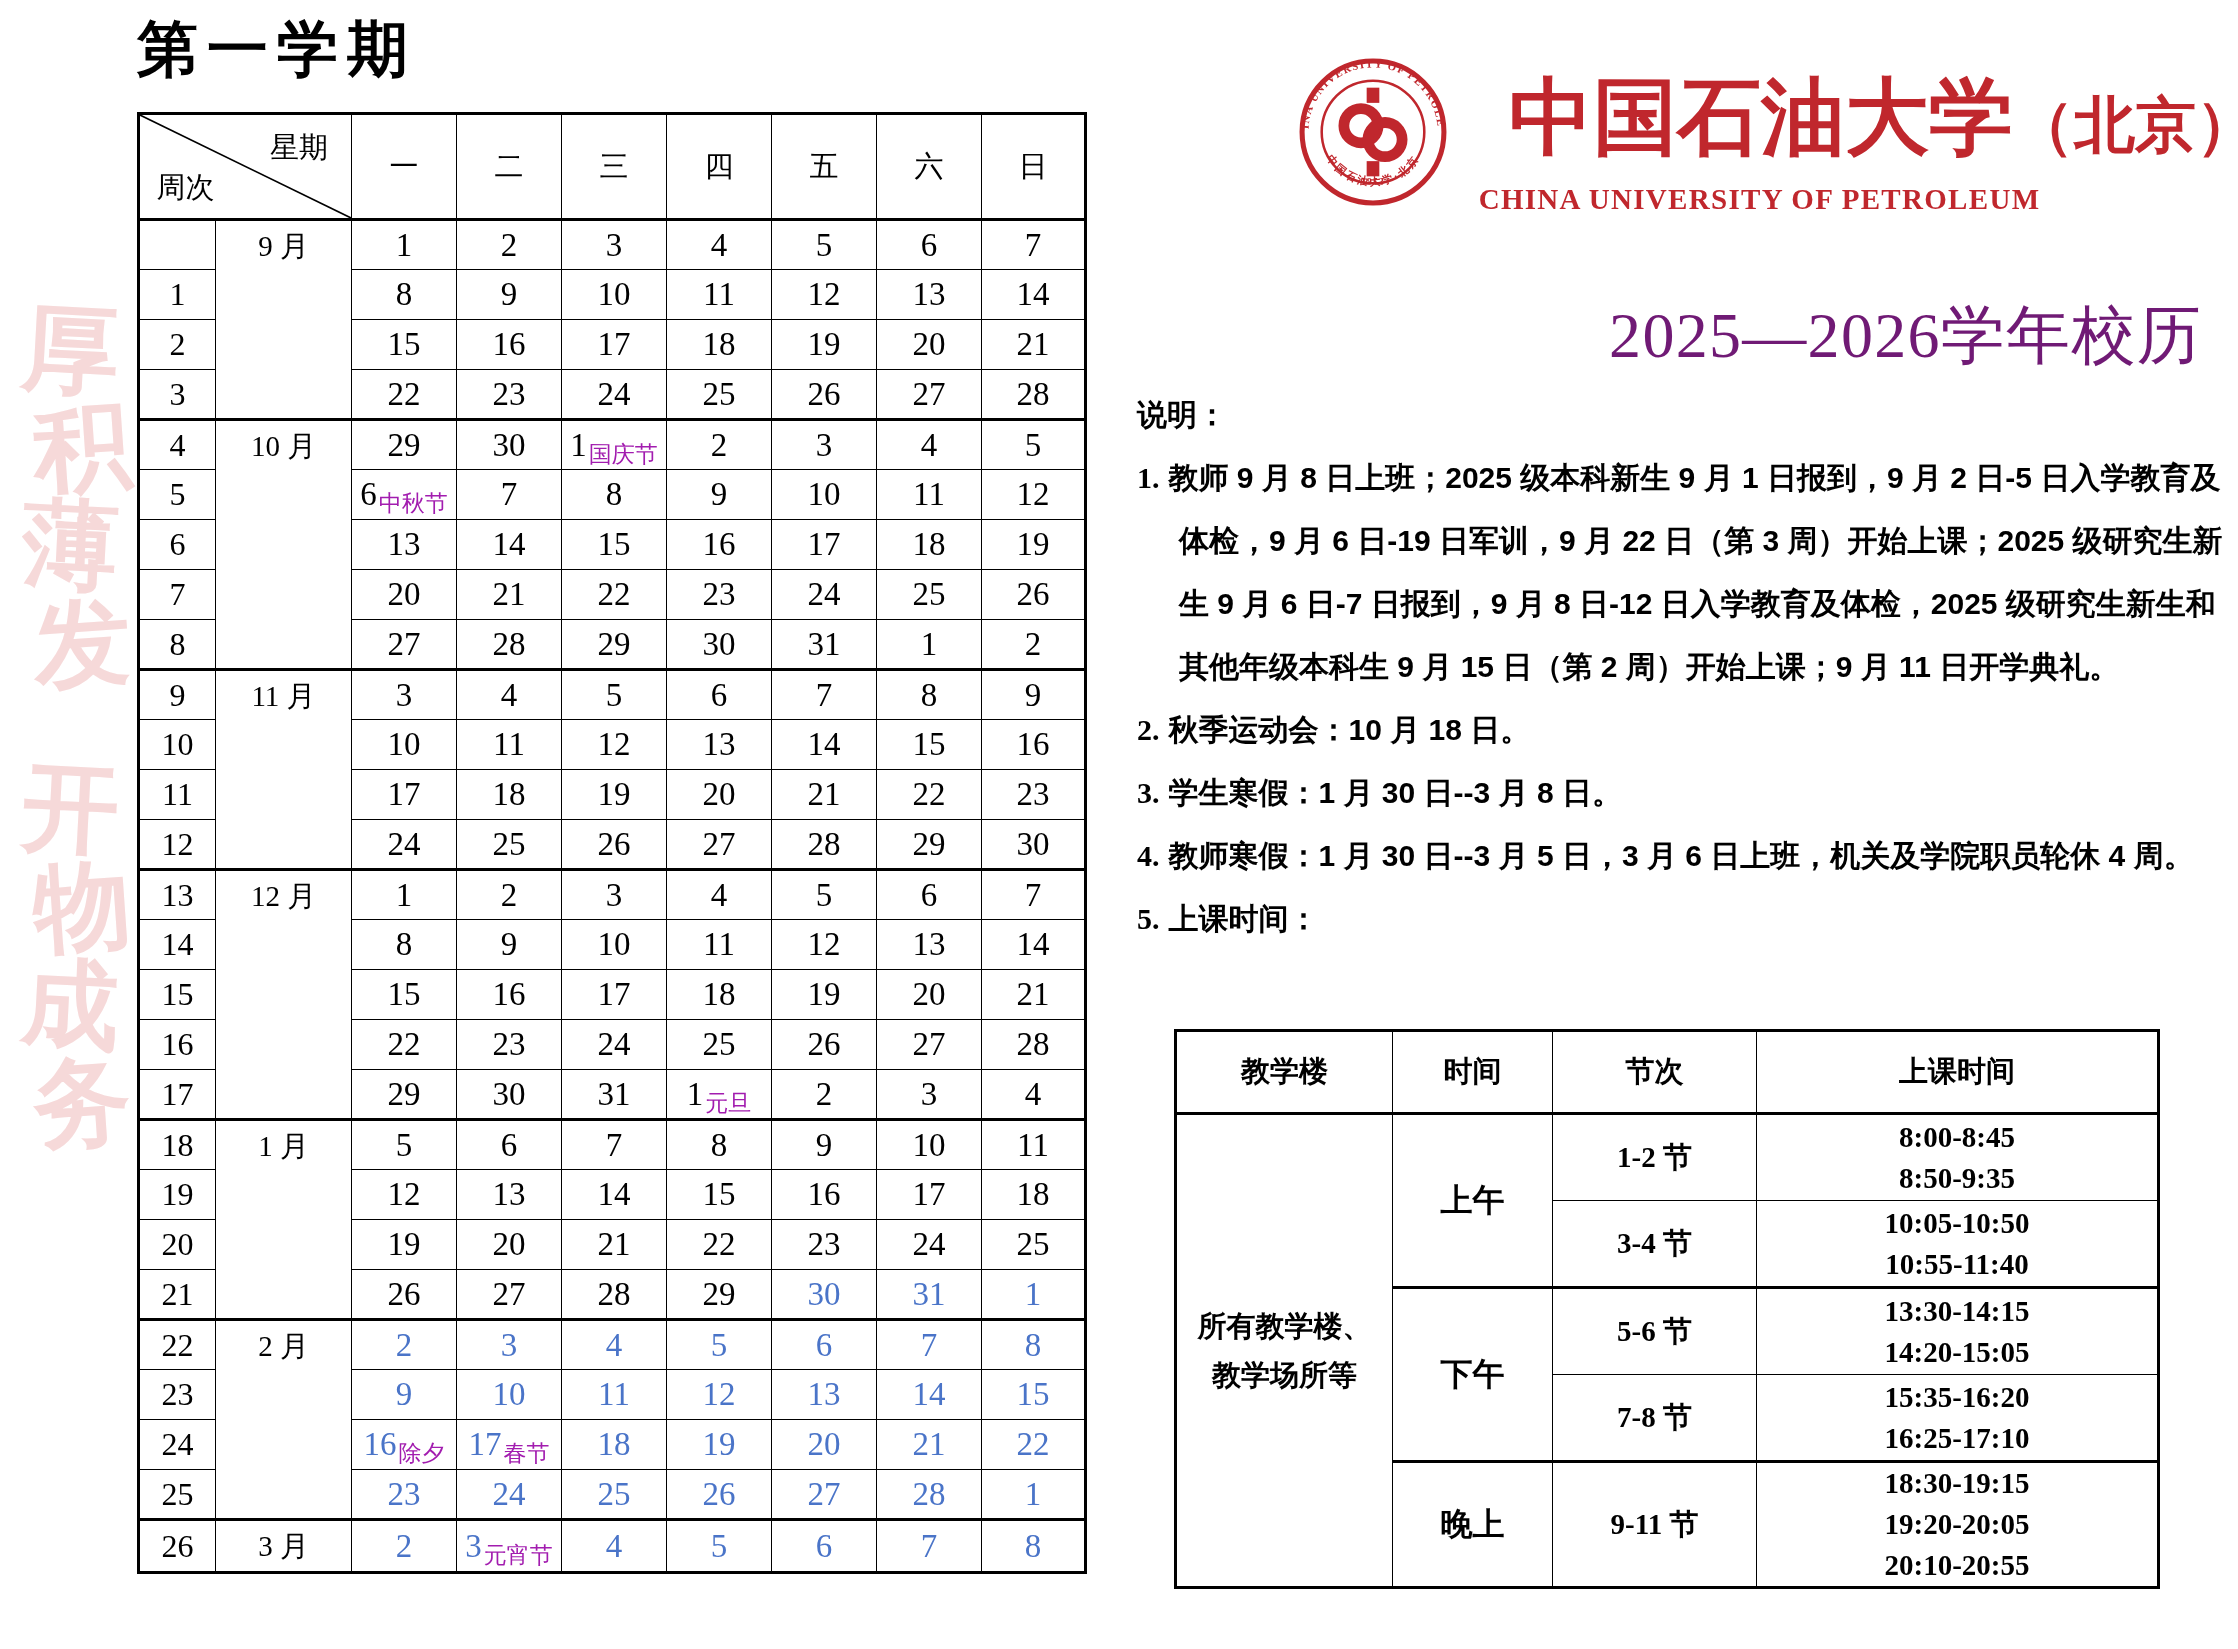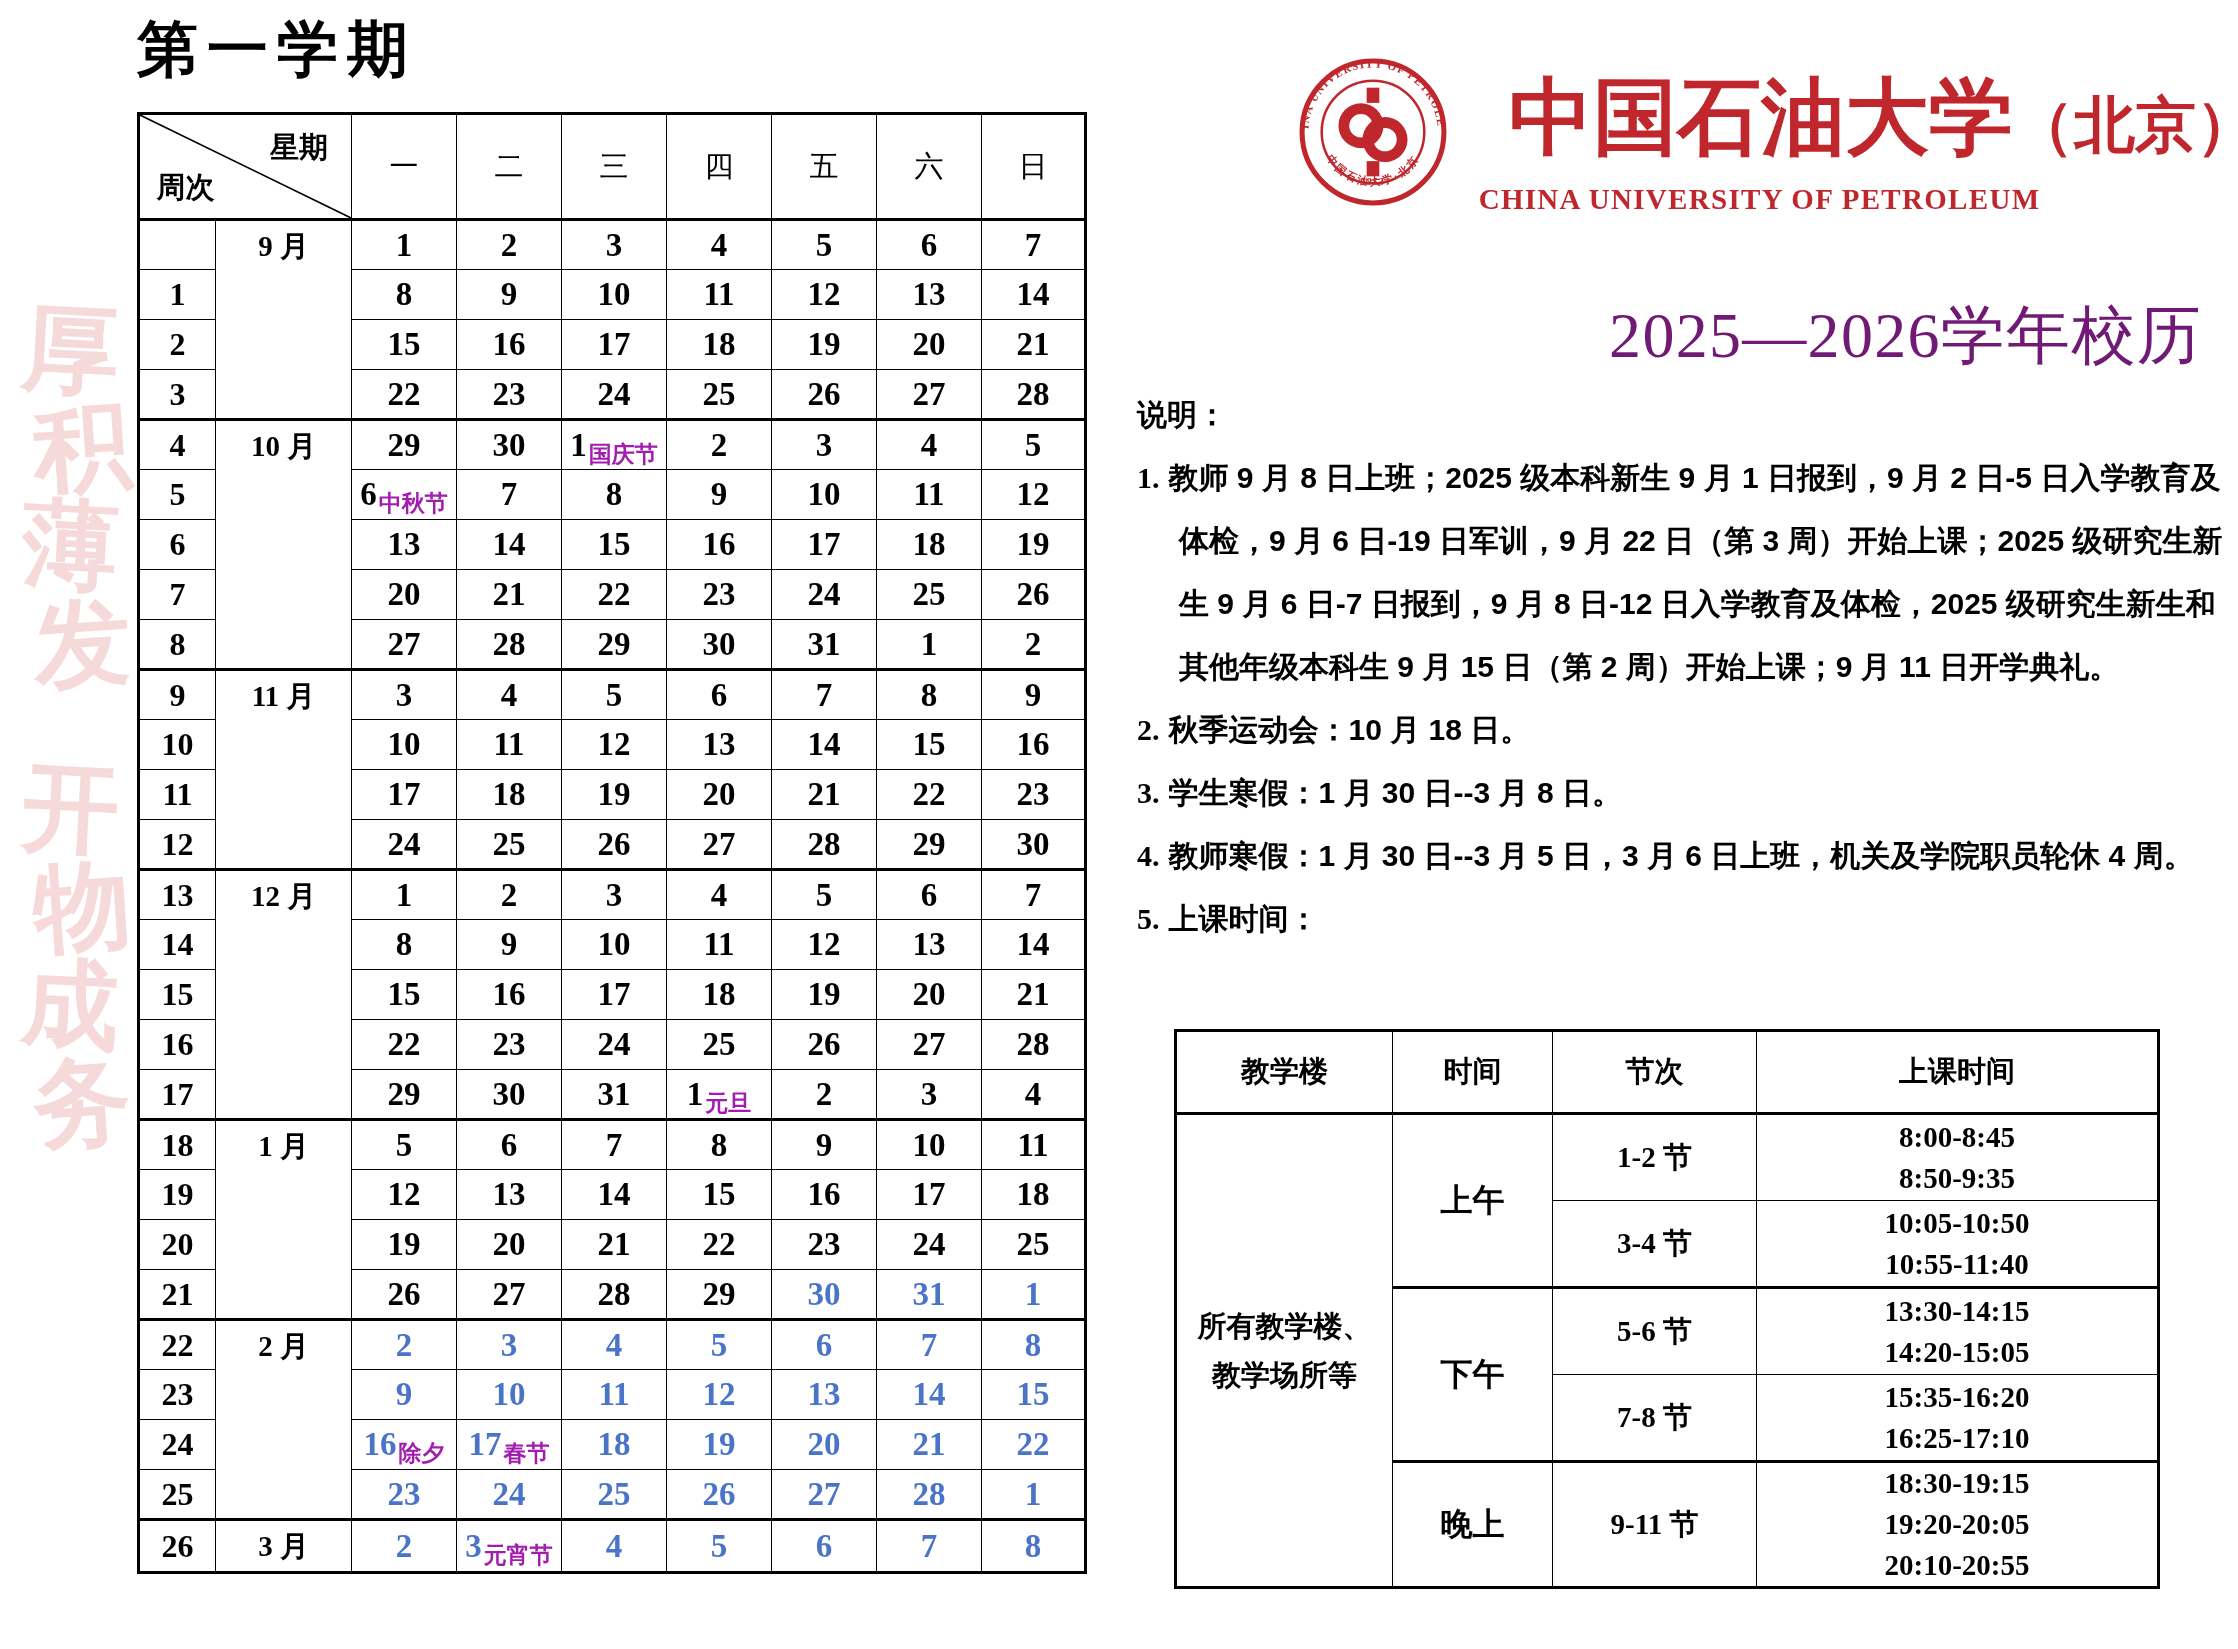--- a/index.html
+++ b/index.html
@@ -14,25 +14,25 @@
   .wm span:nth-child(2n+1){transform:translateX(-2.6px) rotate(3deg);}
   
   .sem-title{position:absolute;left:137px;top:9px;width:950px;text-align:left;
              font-size:61px;font-weight:bold;letter-spacing:9px;}
   
   #cal{position:absolute;left:137px;top:112px;border-collapse:collapse;table-layout:fixed;
        width:950px;border:3.8px solid #000;}
   #cal th,#cal td{border:1.9px solid #000;padding:0;text-align:center;vertical-align:middle;
        white-space:nowrap;overflow:visible;}
   #cal thead th{height:103px;font-size:29px;font-weight:normal;border-bottom:3.8px solid #000;}
-  #cal .corner{position:relative;font-weight:bold;}
+  #cal .corner{position:relative;}
   #cal .corner svg{position:absolute;left:0;top:0;width:100%;height:100%;}
   #cal .corner .ct{position:absolute;right:23px;top:12.8px;font-size:29px;}
   #cal .corner .cb{position:absolute;left:16.6px;bottom:10.2px;font-size:29px;}
-  #cal tbody tr{height:50px;font-weight:bold;}
+  #cal tbody tr{height:50px;}
   #cal tbody tr.month-start td{border-top:3.8px solid #000;}
   #cal td.wk{font-size:32px;}
   #cal td.mon{vertical-align:top;}
   #cal .mon-label{height:50px;line-height:50px;font-size:29px;}
   #cal td.day{font-size:33px;}
   #cal .num.blue{color:#4a74c8;}
   #cal .fest{color:#a21caf;font-size:23px;display:inline-block;transform:translateY(6.4px);
              margin-left:1.9px;letter-spacing:0;}
   
   .seal{position:absolute;left:1297px;top:56px;width:152px;height:152px;}

